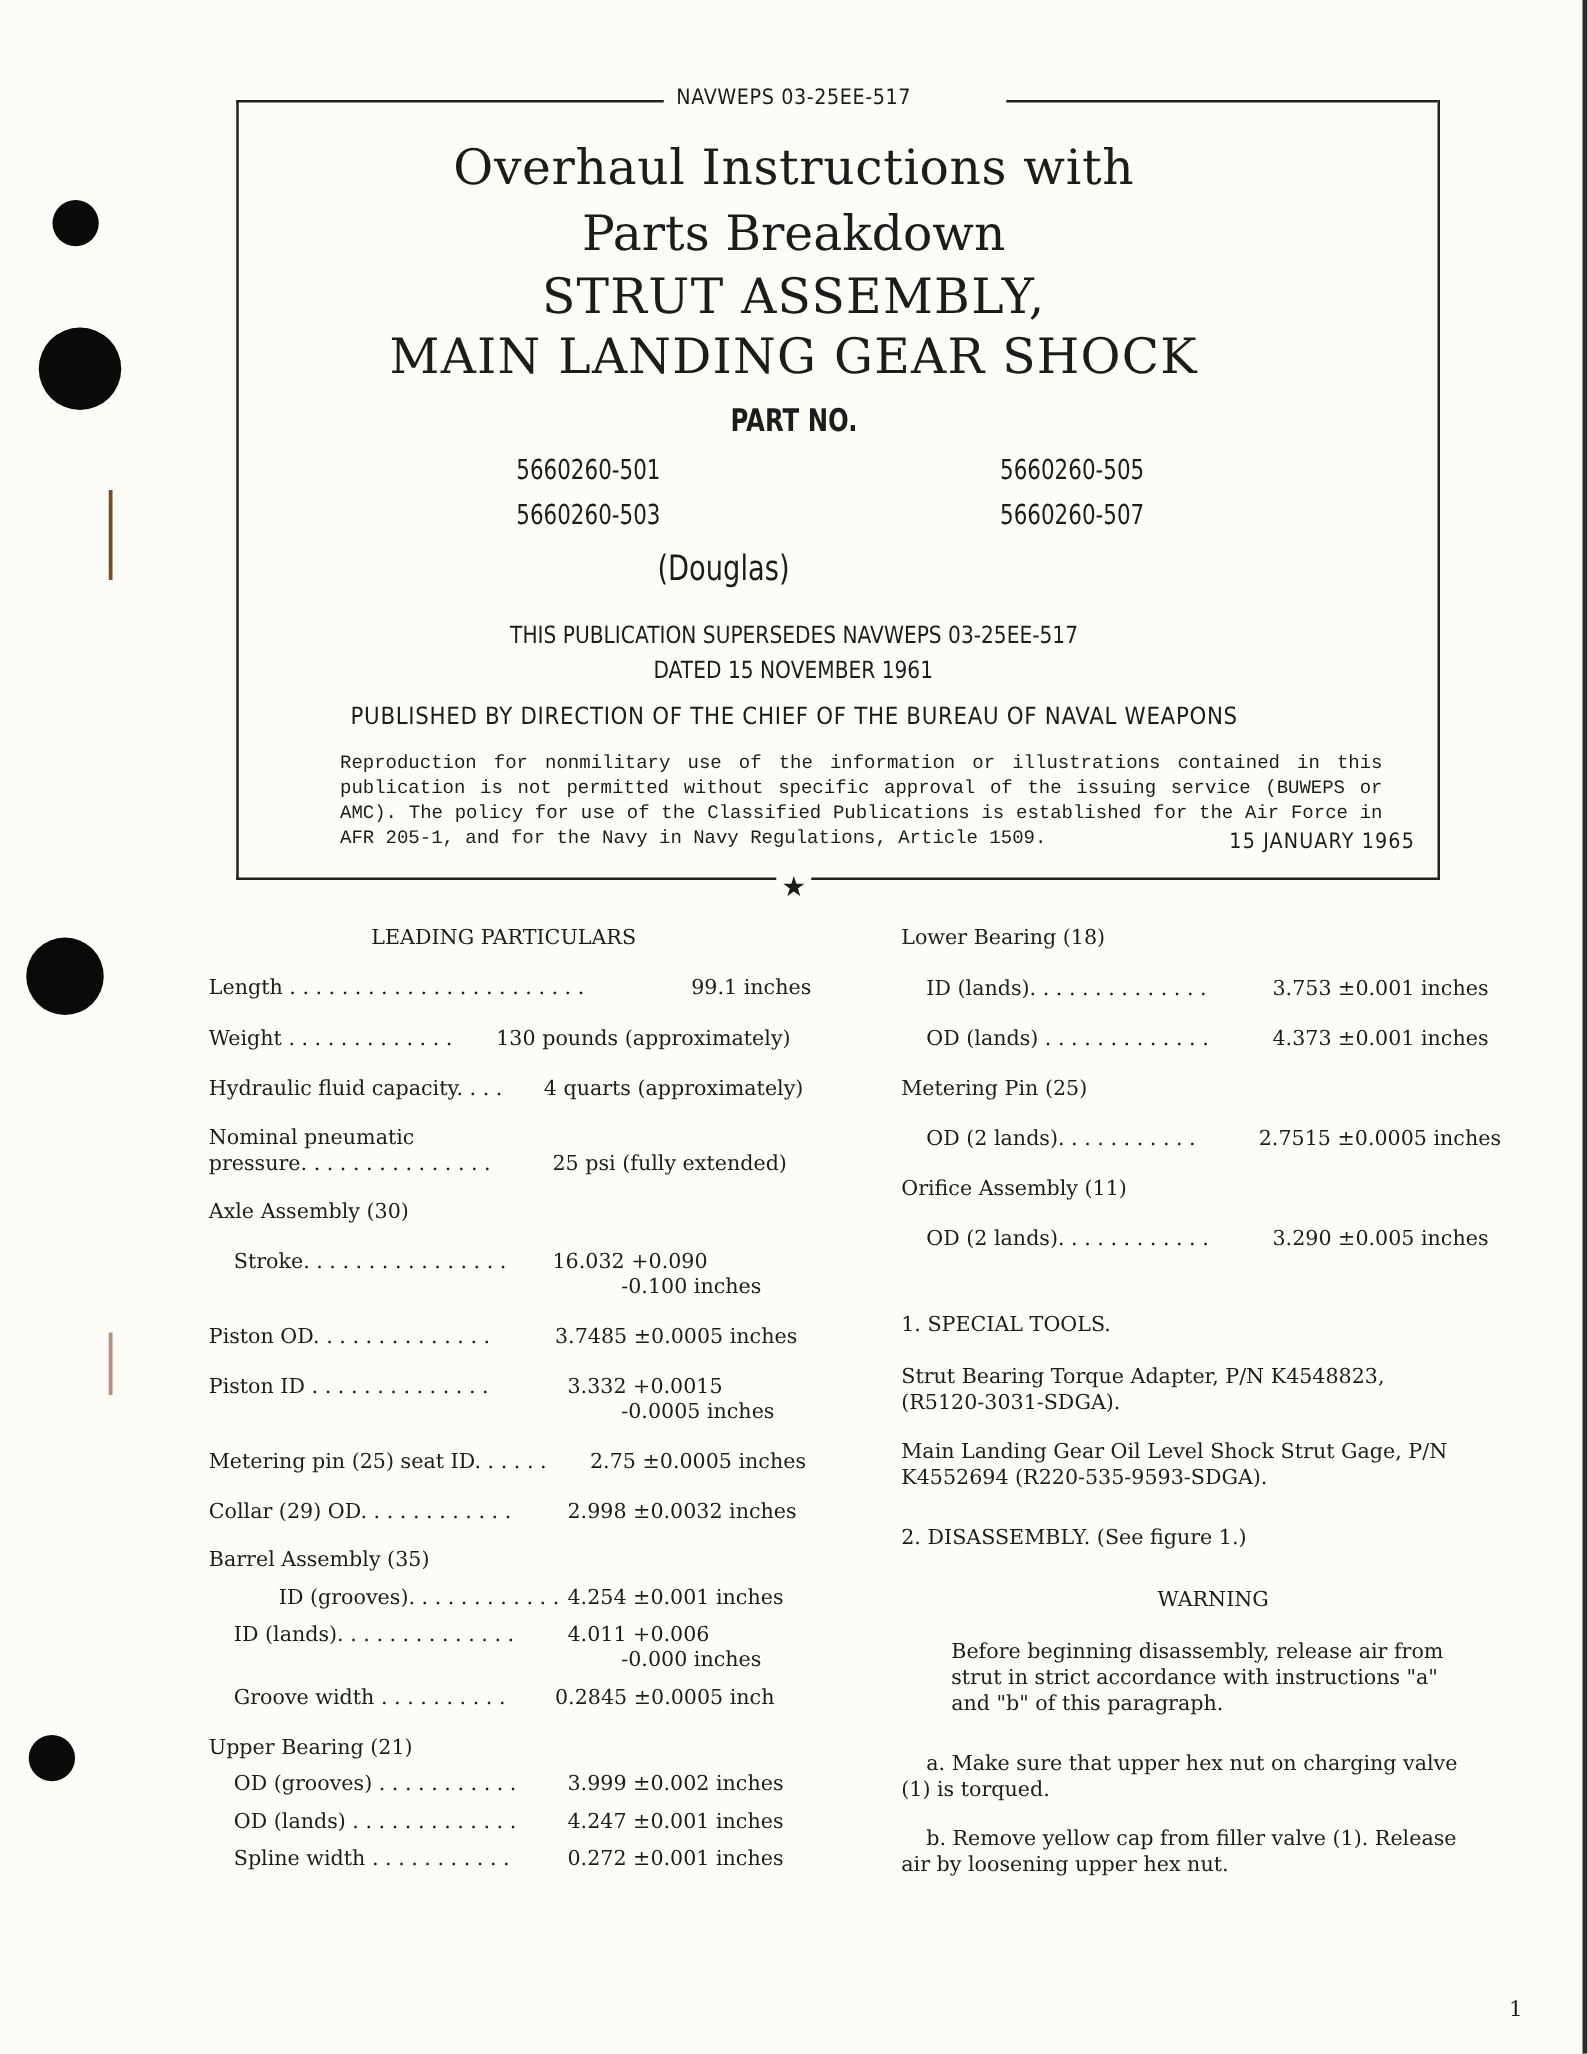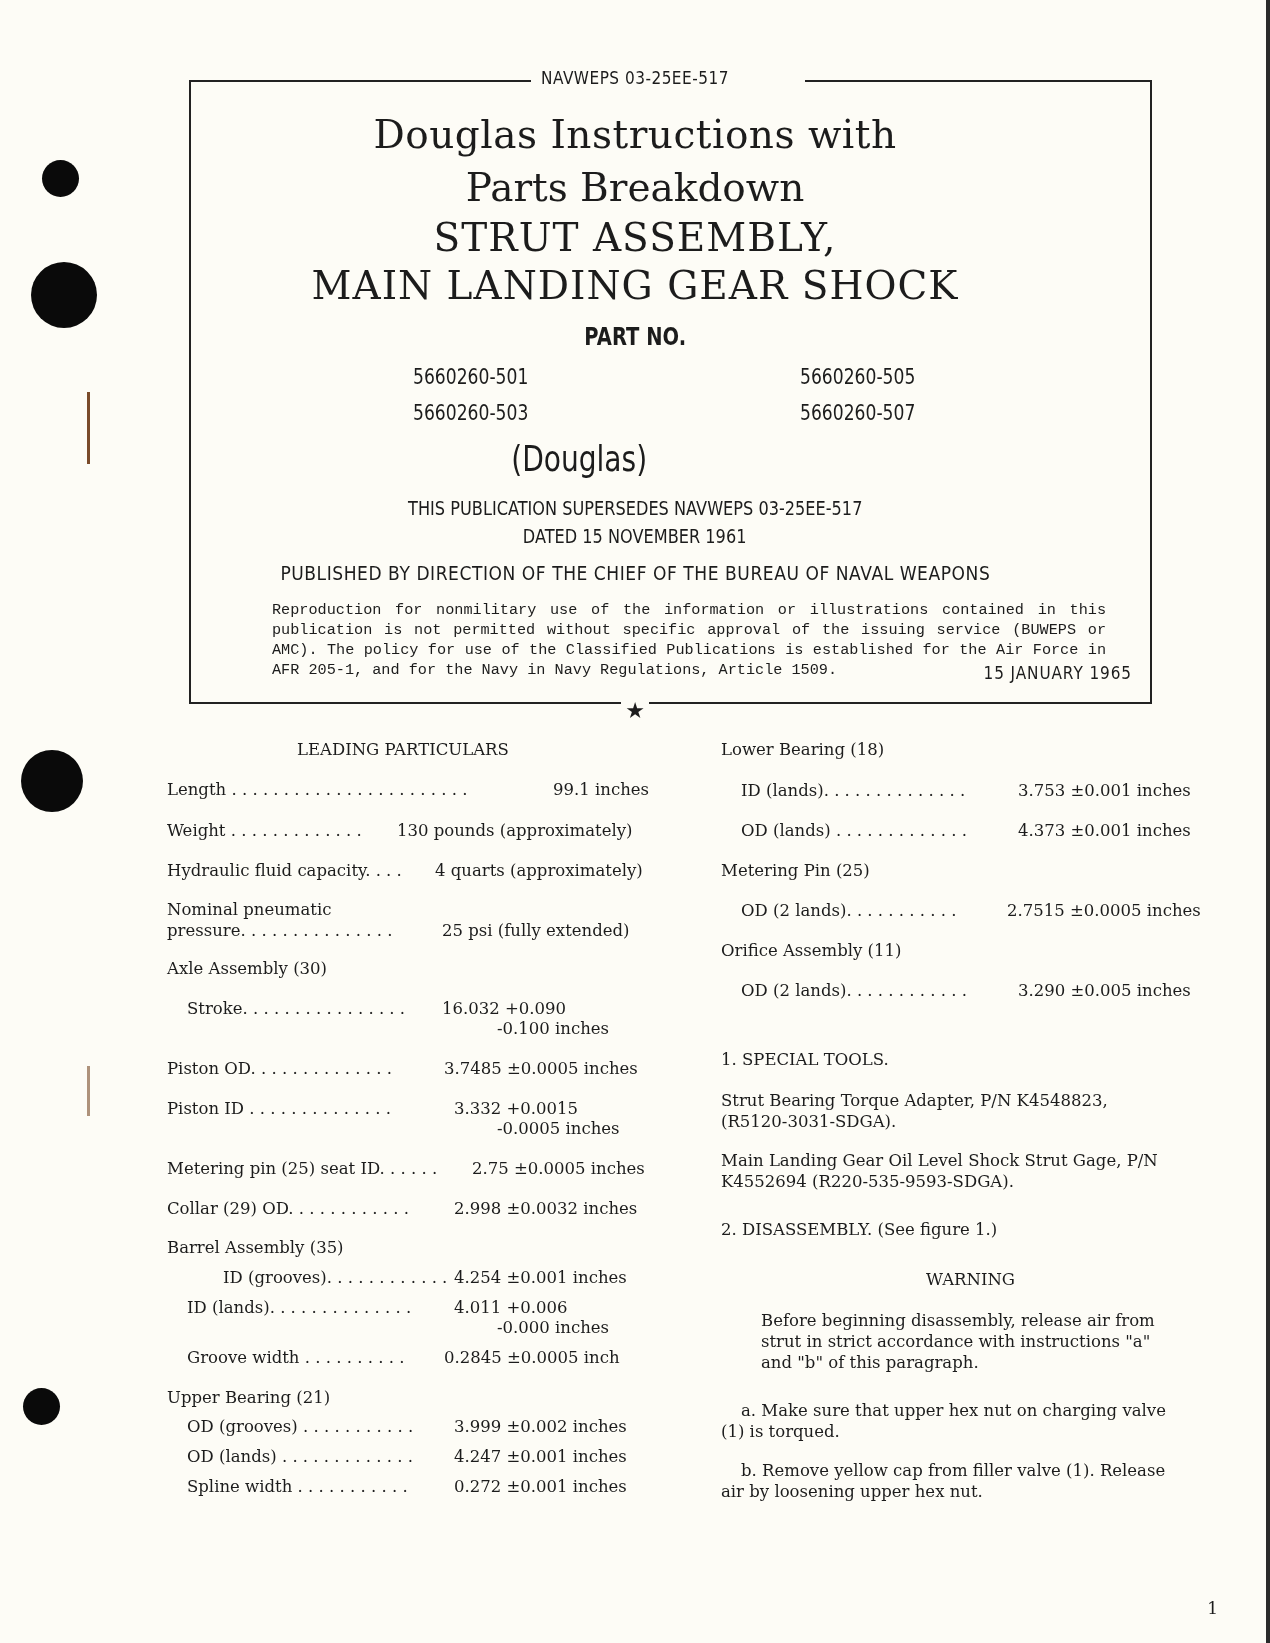--- a/index.html
+++ b/index.html
@@ -30,21 +30,21 @@
     font-family: "DejaVu Serif", serif; font-weight: normal; }
   .t1 { top: 112px; font-size: 39px; letter-spacing: 0.5px; }
   .t2 { top: 165px; font-size: 39px; }
   .t3 { top: 215px; font-size: 39px; letter-spacing: 1px; }
   .t4 { top: 263px; font-size: 39px; letter-spacing: 1px; }
   .part-title { position: absolute; top: 322px; left: 0; width: 1270px; text-align: center; font-size: 25px;
     font-family: "DejaVu Sans", sans-serif; font-weight: bold; }
   .part-title span { display: inline-block; transform: scaleX(0.78); }
   .pn { position: absolute; font-family: "DejaVu Sans", sans-serif; font-size: 22px; }
   .pn span { display: inline-block; transform: scaleX(0.78); transform-origin: left center; }
-  .douglas { position: absolute; top: 438px; left: 0; width: 1158px; text-align: center; font-family: "DejaVu Sans", sans-serif; font-size: 36px; }
+  .douglas { position: absolute; top: 438px; left: 0; width: 1158px; text-align: center; font-family: "DejaVu Sans", sans-serif; font-size: 28px; }
   .douglas span { display: inline-block; transform: scaleX(0.78); }
   .caps-line { position: absolute; left: 0; width: 1270px; text-align: center; font-family: "DejaVu Sans", sans-serif; }
   .caps-line span { display: inline-block; transform: scaleX(0.85); }
   .sup1 { top: 497px; font-size: 19px; }
   .sup2 { top: 525px; font-size: 19px; }
   .pubby { top: 562px; font-size: 19px; letter-spacing: 0.6px; }
   .pubby span { transform: scaleX(0.9); }
   .repro {
     position: absolute; top: 600px; left: 272px; width: 834px;
     font-family: Liberation Mono, monospace; font-size: 15.2px; line-height: 20px; text-align: justify;
@@ -71,21 +71,21 @@
 <div class="hole" style="left:23px;top:1388px;width:37px;height:37px;"></div>
 <div class="binding-mark" style="left:87px;top:392px;height:72px;"></div>
 <div class="binding-mark" style="left:87px;top:1066px;height:50px;opacity:0.6;"></div>
 <div class="scan-edge"></div>
 
 <div class="top-rule" style="left:189px;width:381px;"></div>
 <div class="top-rule" style="left:805px;width:345px;"></div>
 <div class="header-box"></div>
 <div class="doc-number"><span>NAVWEPS 03-25EE-517</span></div>
 
-<div class="title-serif t1">Douglas Instructions with</div>
+<div class="title-serif t1">Overhaul Instructions with</div>
 <div class="title-serif t2">Parts Breakdown</div>
 <div class="title-serif t3">STRUT ASSEMBLY,</div>
 <div class="title-serif t4">MAIN LANDING GEAR SHOCK</div>
 
 <div class="part-title"><span>PART NO.</span></div>
 <div class="pn" style="left:413px;top:364px;"><span>5660260-501</span></div>
 <div class="pn" style="left:413px;top:400px;"><span>5660260-503</span></div>
 <div class="pn" style="left:800px;top:364px;"><span>5660260-505</span></div>
 <div class="pn" style="left:800px;top:400px;"><span>5660260-507</span></div>
 <div class="douglas"><span>(Douglas)</span></div>

